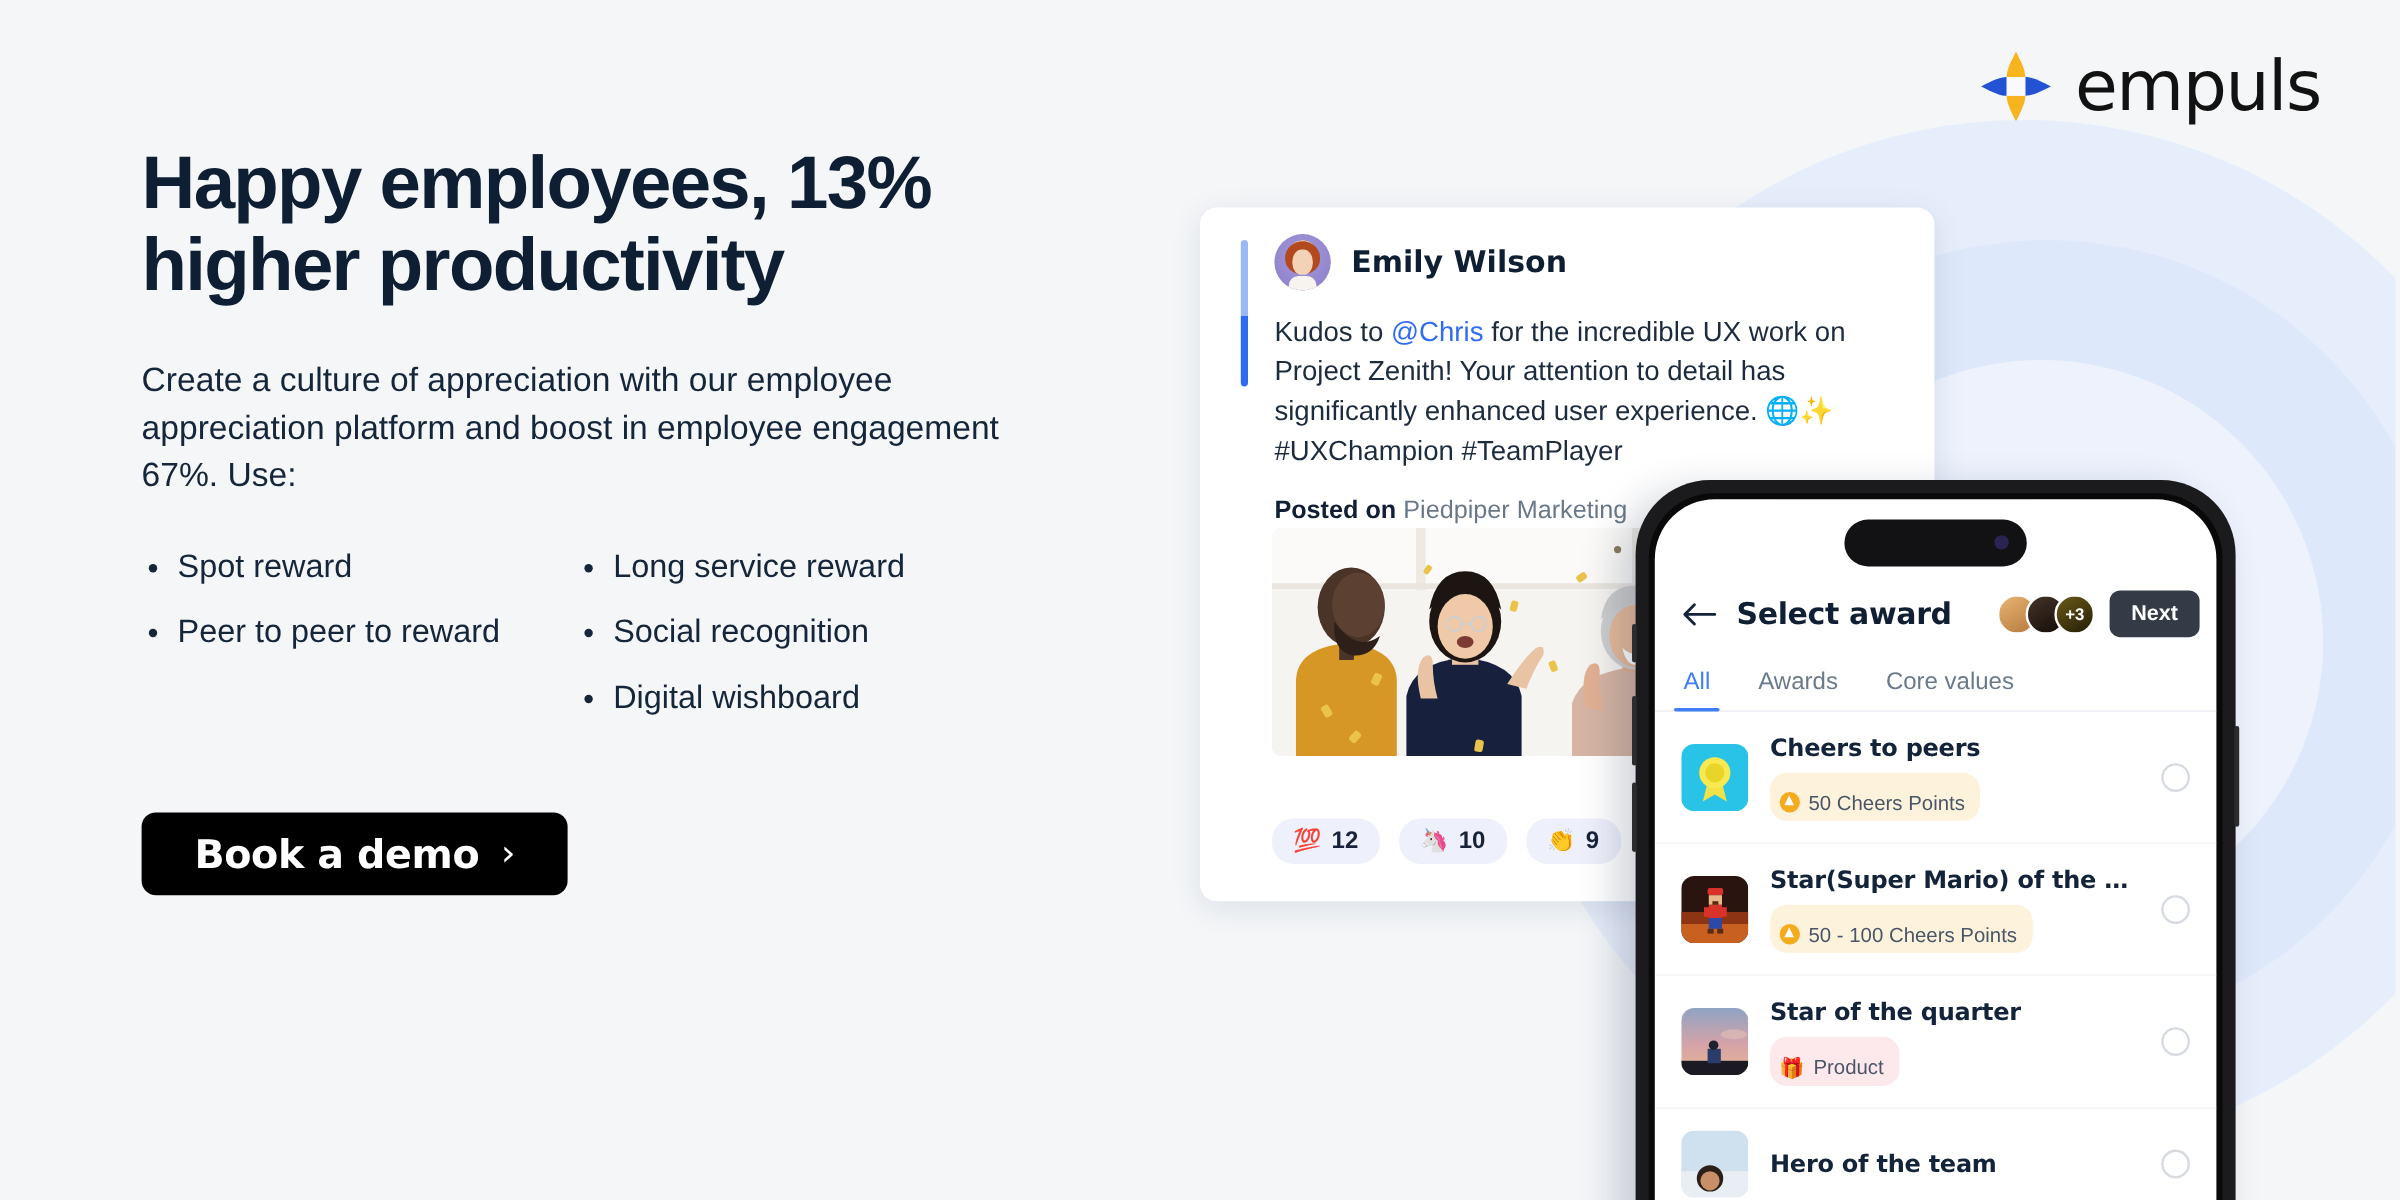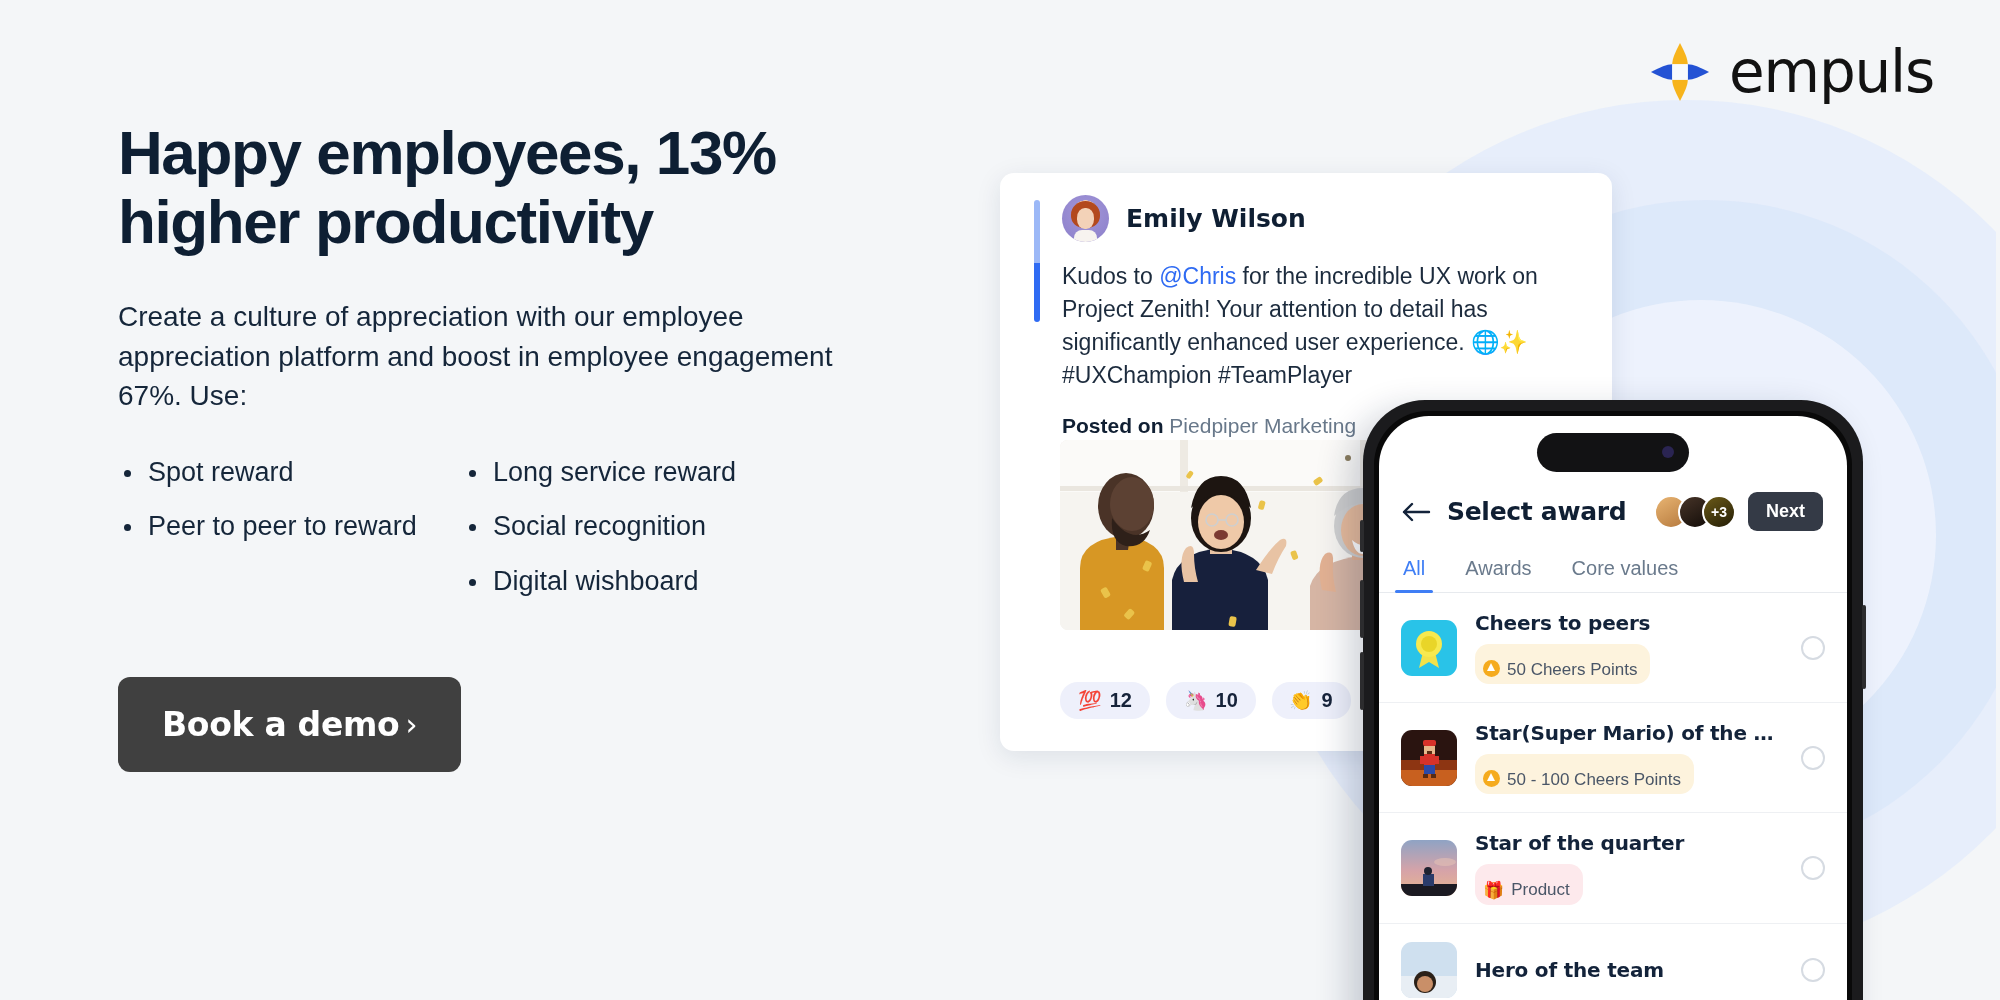--- a/index.html
+++ b/index.html
@@ -42,41 +42,41 @@
   .headline {
     font-size: 62px; line-height: 1.12; font-weight: 700;
     color: #0e1f33; letter-spacing: -1.4px;
     max-width: 760px;
   }
   .subcopy {
     margin-top: 40px;
     font-size: 28px; line-height: 1.42; color: #15263a;
     max-width: 740px;
   }
-  .lists { margin-top: 42px; display: flex; }
+  .lists { margin-top: 42px; display: flex; gap: 18px; }
   .lists ul { list-style: none; }
   .lists li {
     font-size: 27px; line-height: 1.05; color: #15263a;
     margin-bottom: 26px; position: relative; padding-left: 30px;
     white-space: nowrap;
   }
   .lists li::before {
     content: ""; position: absolute; left: 6px; top: 12px;
     width: 7px; height: 7px; border-radius: 50%; background: #15263a;
   }
   .col-a { width: 345px; }
   .col-b { width: 360px; }
 
   .cta {
     margin-top: 56px;
-    display: inline-flex; align-items: center; gap: 6px;
-    background: #404040; color: #fff;
+    display: inline-flex; align-items: center; gap: 18px;
+    background: #000000; color: #fff;
     border: none; cursor: pointer;
     border-radius: 12px;
-    padding: 28px 44px;
+    padding: 15px 44px;
     font-size: 33px; font-weight: 700; letter-spacing: -.3px;
     font-family: "DejaVu Sans", sans-serif;
   }
   .cta .chev { font-size: 30px; font-weight: 400; line-height: 1; }
 
   
   .post-card {
     position: absolute; left: 1000px; top: 173px;
     width: 612px; height: 578px;
     background: #fff; border-radius: 14px;
@@ -173,21 +173,21 @@
     border-radius: 50%; background: #2a2452;
   }
   .side-btn { position: absolute; background: #2c2c2e; border-radius: 2px; }
   .sb-l1 { left: -3px; top: 120px; width: 4px; height: 32px; }
   .sb-l2 { left: -3px; top: 180px; width: 4px; height: 58px; }
   .sb-l3 { left: -3px; top: 252px; width: 4px; height: 58px; }
   .sb-r1 { right: -3px; top: 205px; width: 4px; height: 84px; }
 
   .app-header {
     display: flex; align-items: center; gap: 16px;
-    padding: 76px 24px 14px 22px;
+    padding: 76px 14px 14px 22px;
   }
   .back-arrow { width: 30px; height: 22px; flex: none; }
   .app-title {
     font-size: 25px; font-weight: 700; color: #101f33; letter-spacing: -.3px;
     font-family: "DejaVu Sans", sans-serif;
   }
   .hdr-right { margin-left: auto; display: flex; align-items: center; gap: 12px; }
   .avstack { display: flex; }
   .avstack .a {
     width: 34px; height: 34px; border-radius: 50%;

